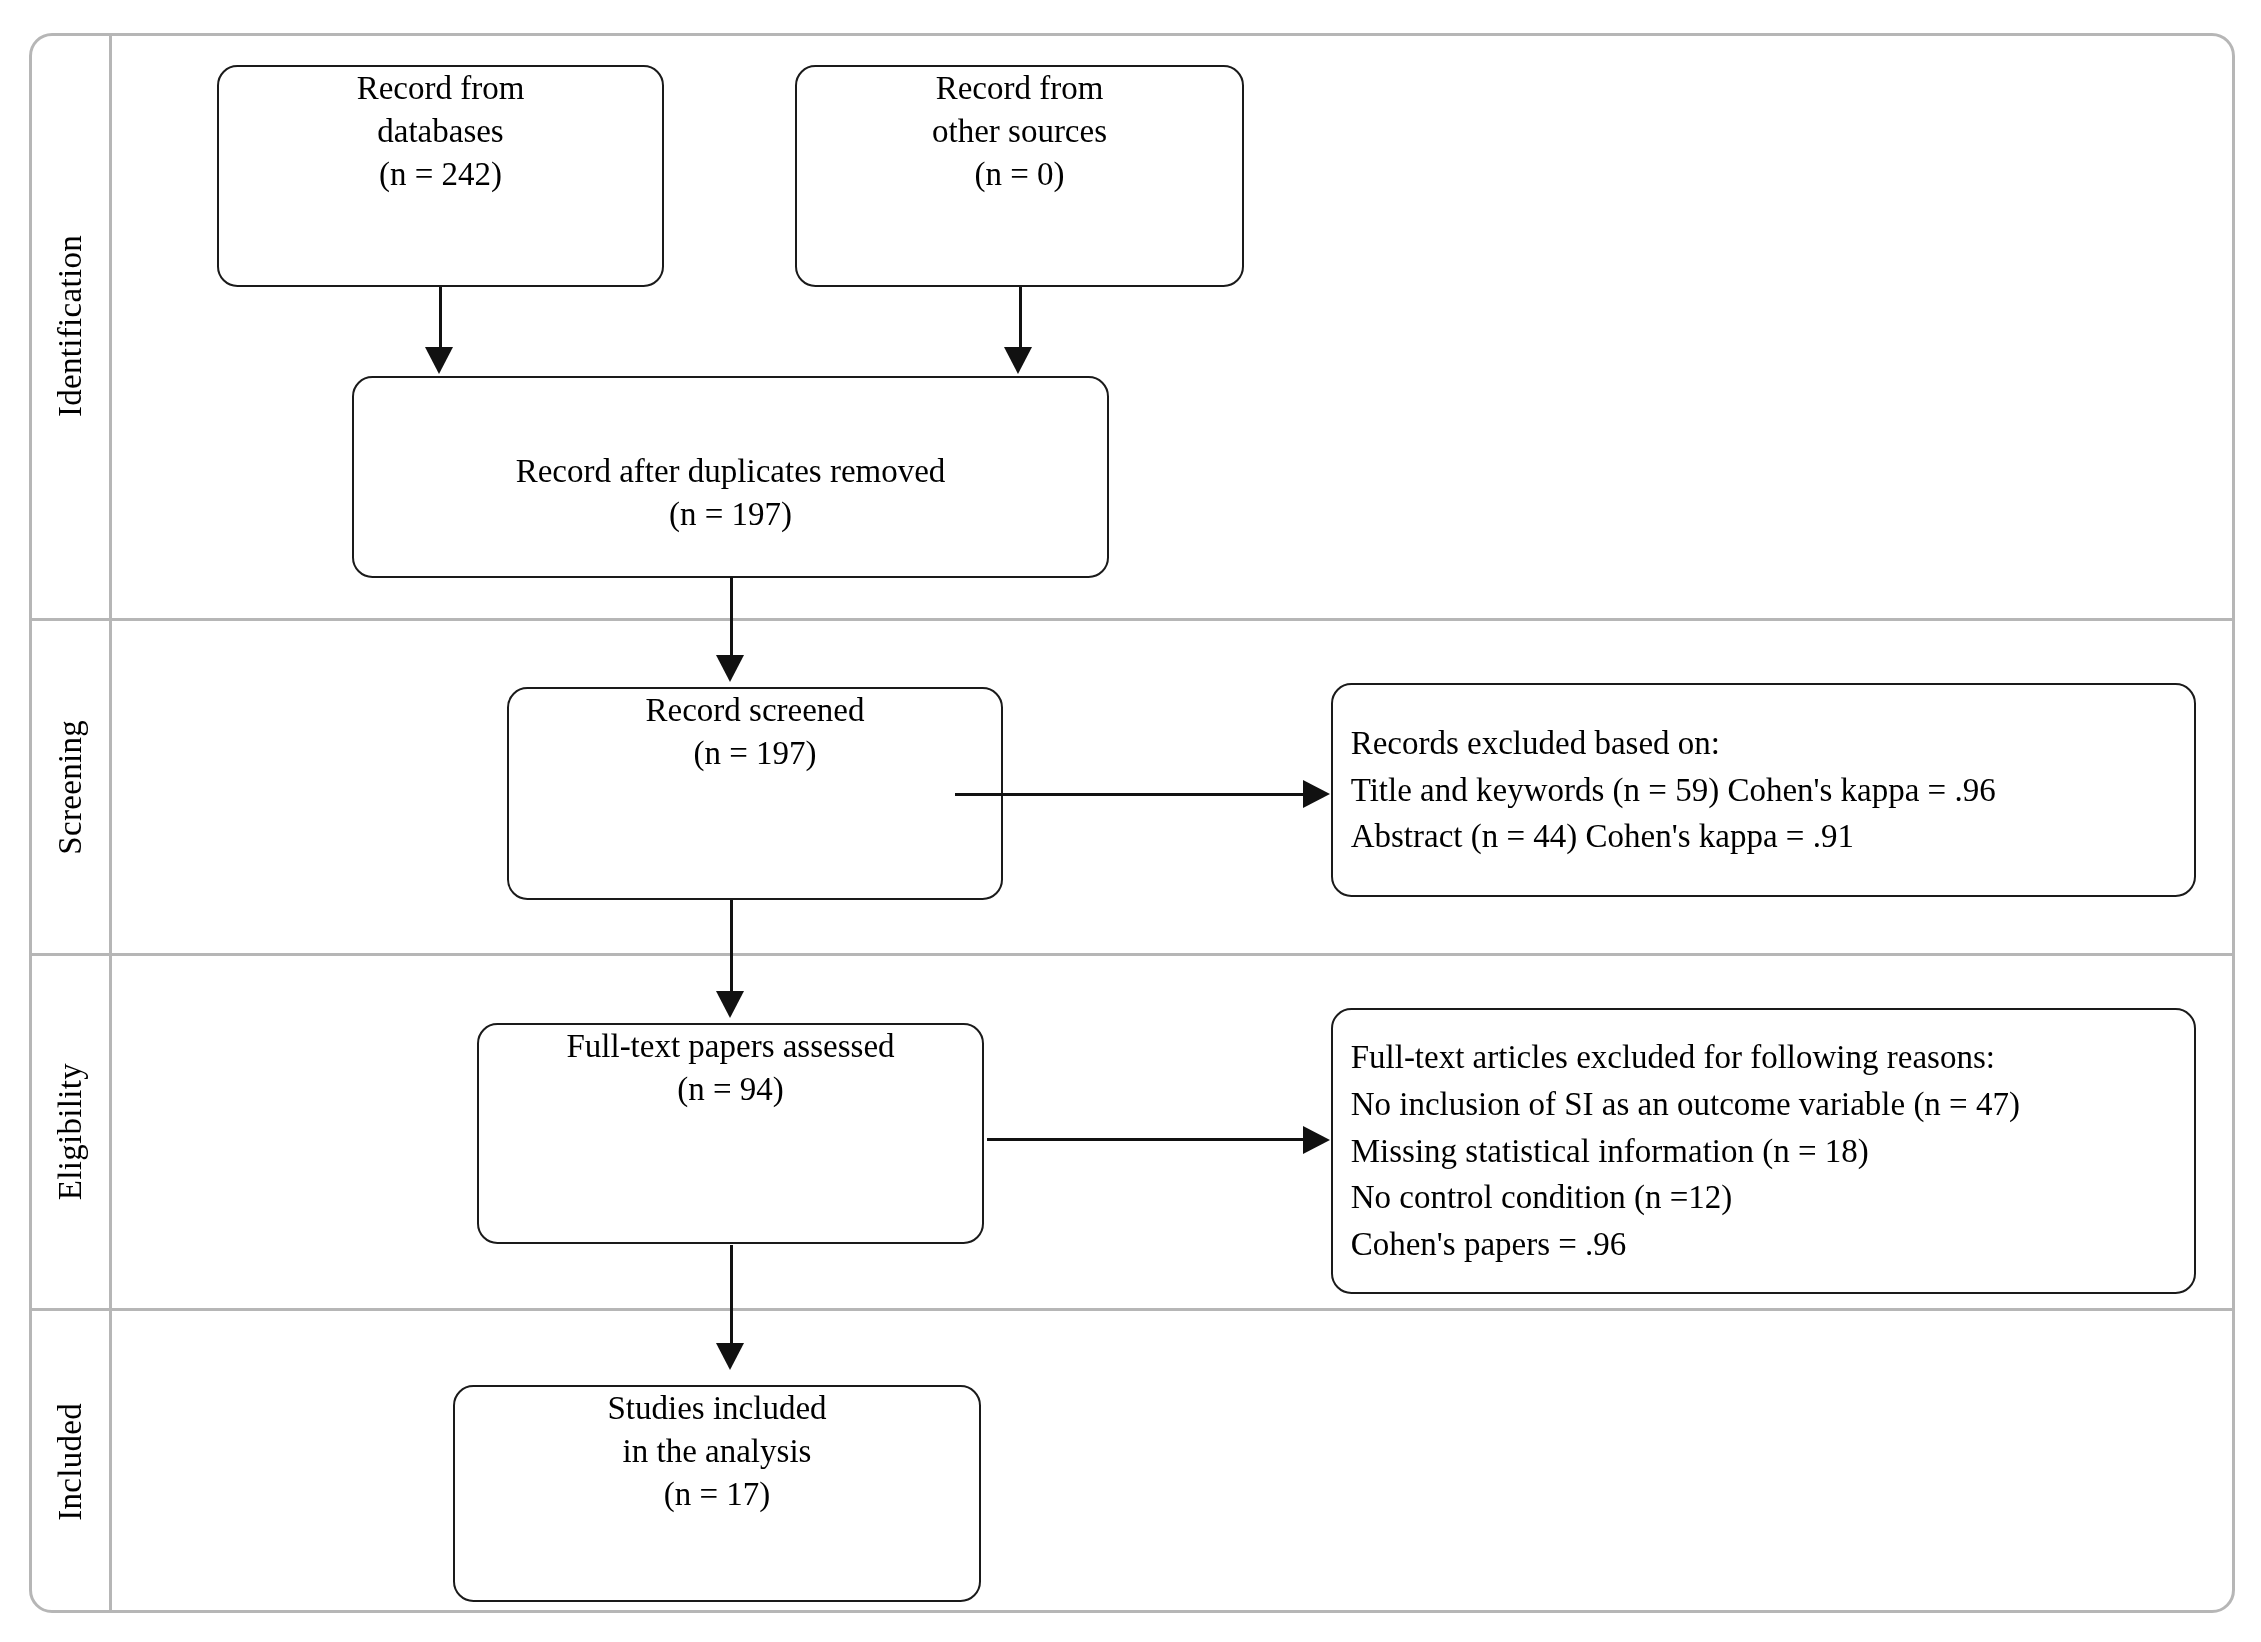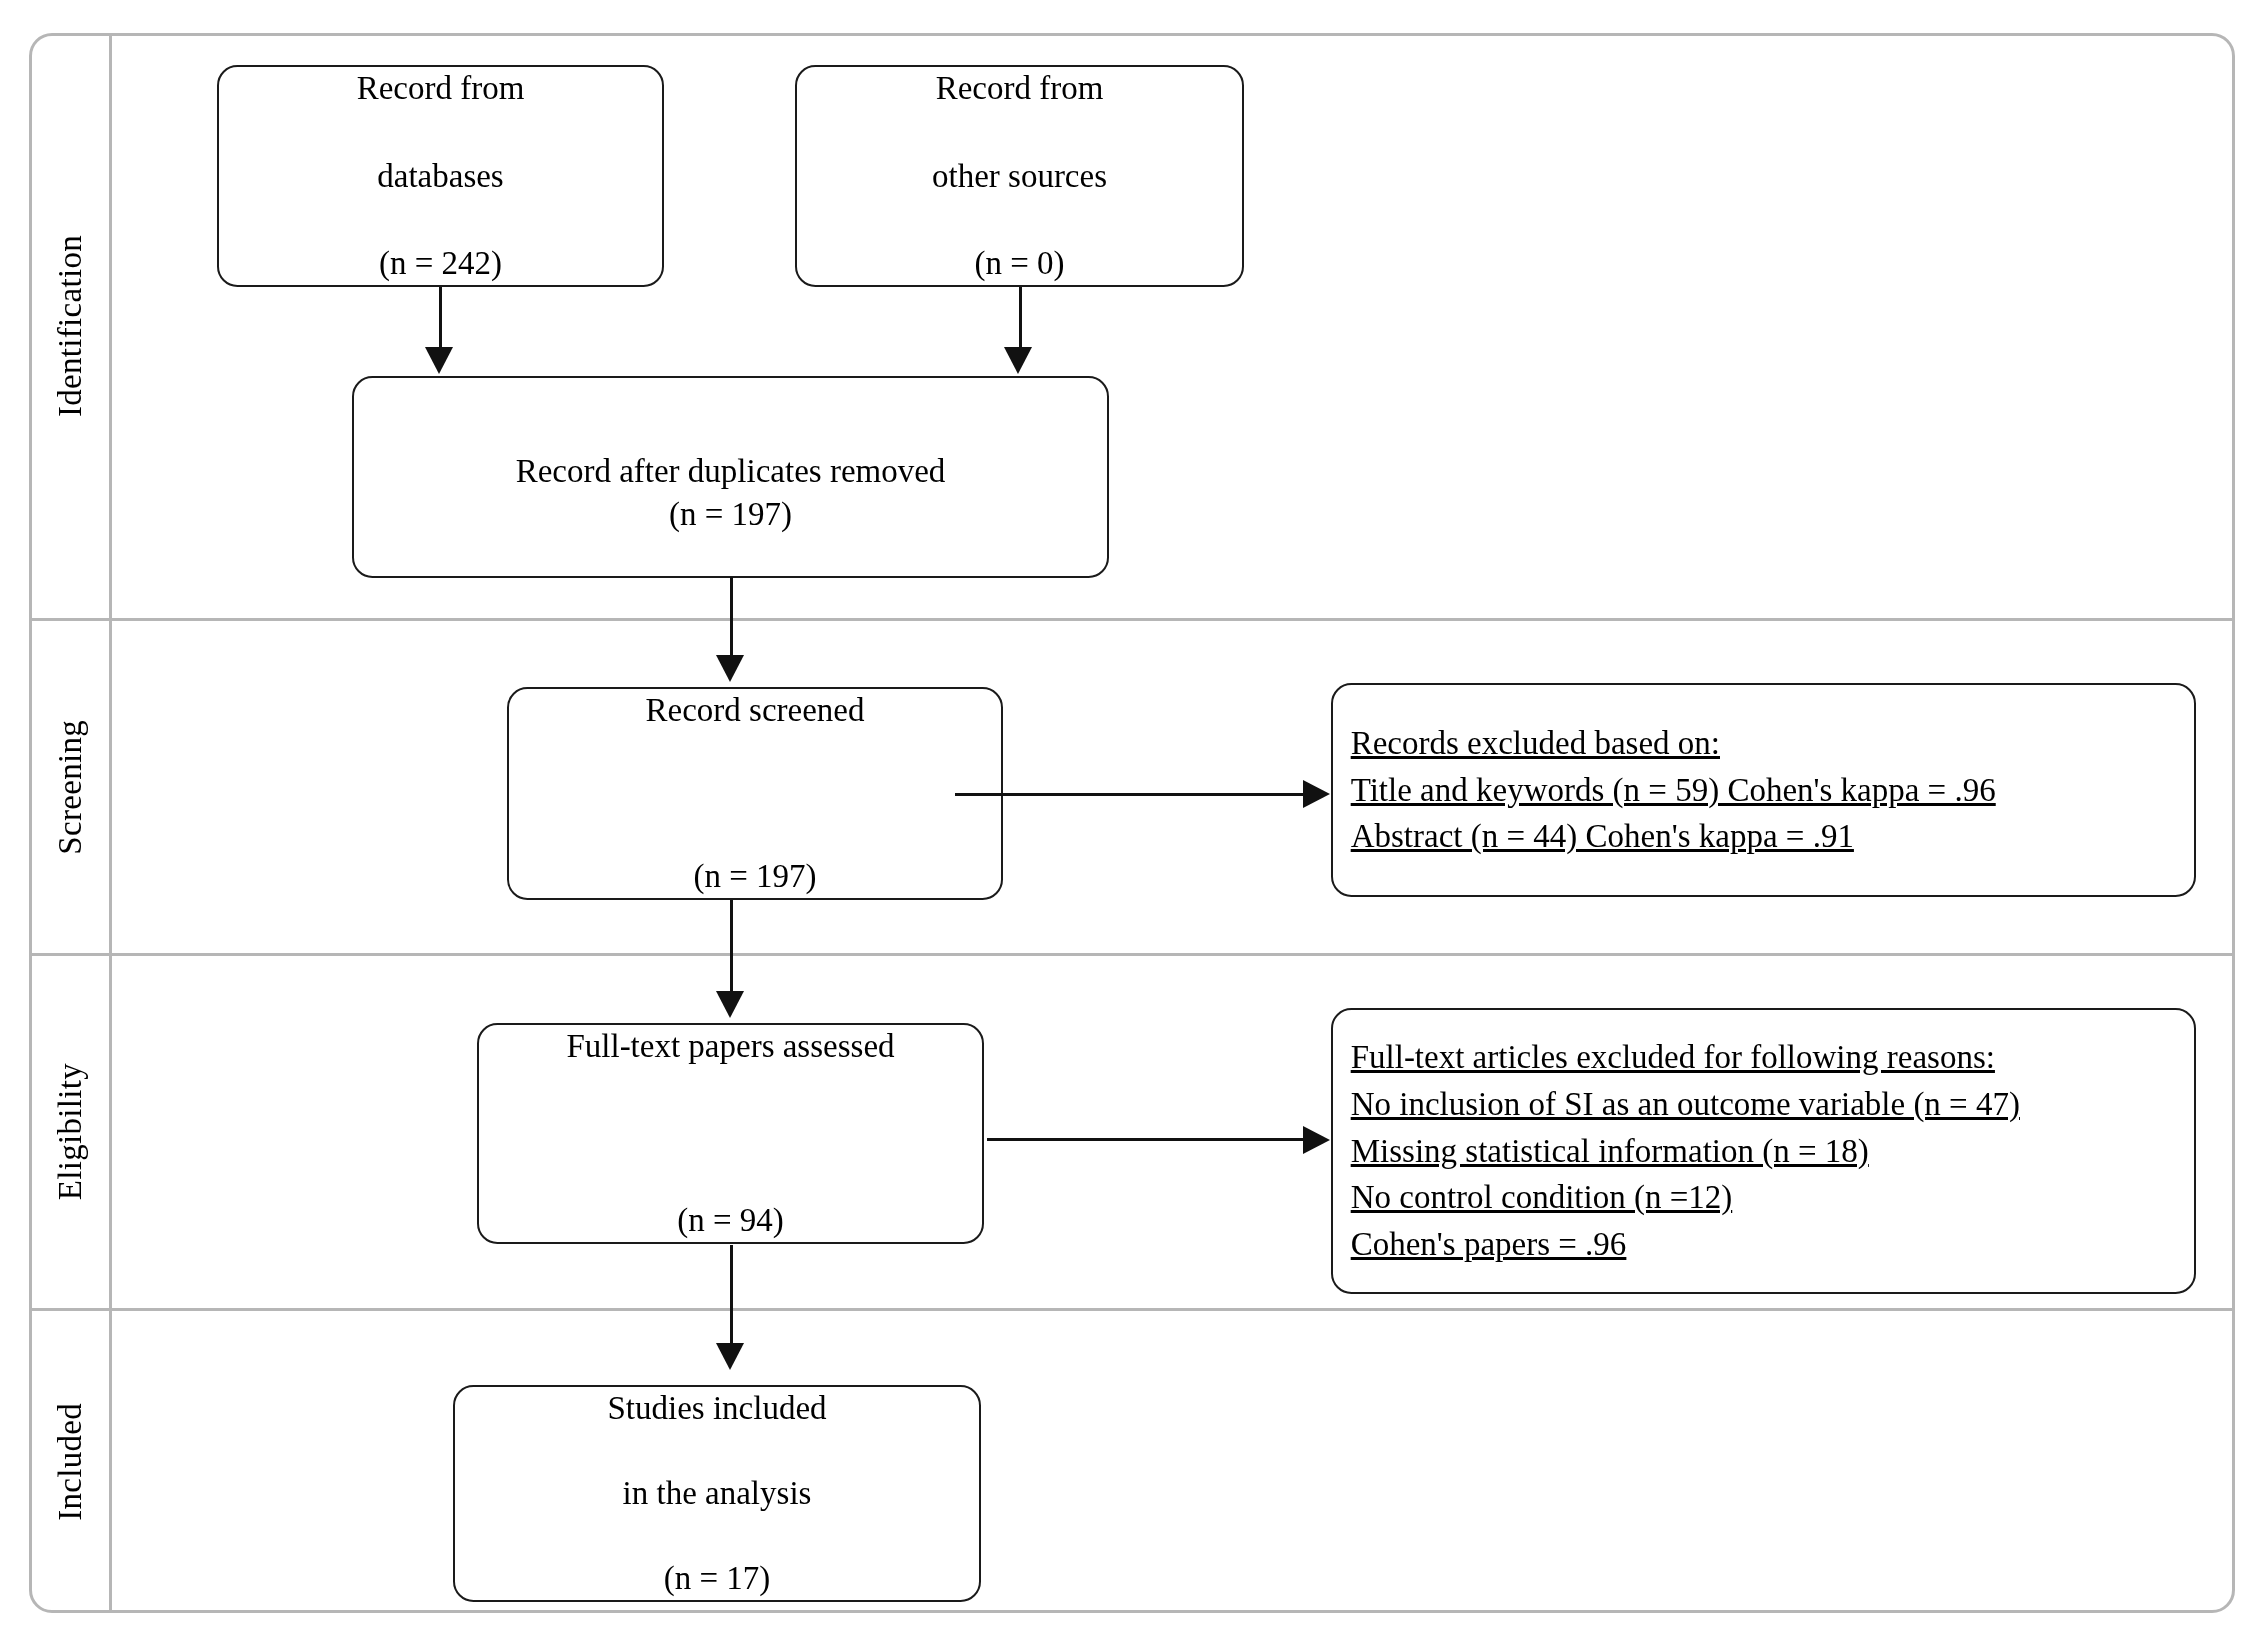--- a/index.html
+++ b/index.html
@@ -67,37 +67,36 @@
     border-radius: 20.4px;
     background: #ffffff;
     color: #000000;
     font-size: 33px;
     line-height: 1.30;
   }
   .node.centered {
     display: flex;
     flex-direction: column;
     align-items: center;
-    justify-content: space-between;
+    justify-content: flex-start;
     text-align: center;
   }
   .node.centered.top-bias {
     justify-content: center;
     padding-top: 31px;
   }
   .node.listbox {
     display: flex;
     flex-direction: column;
     align-items: flex-start;
     justify-content: center;
     text-align: left;
     padding-left: 17.7px;
     padding-right: 12.3px;
     line-height: 1.42;
-    text-decoration: underline;
   }
   .node .ln { display: block; white-space: nowrap; }
   
   .vline {
     position: absolute;
     width: 2.7px;
     background: #111111;
   }
   .hline {
     position: absolute;

